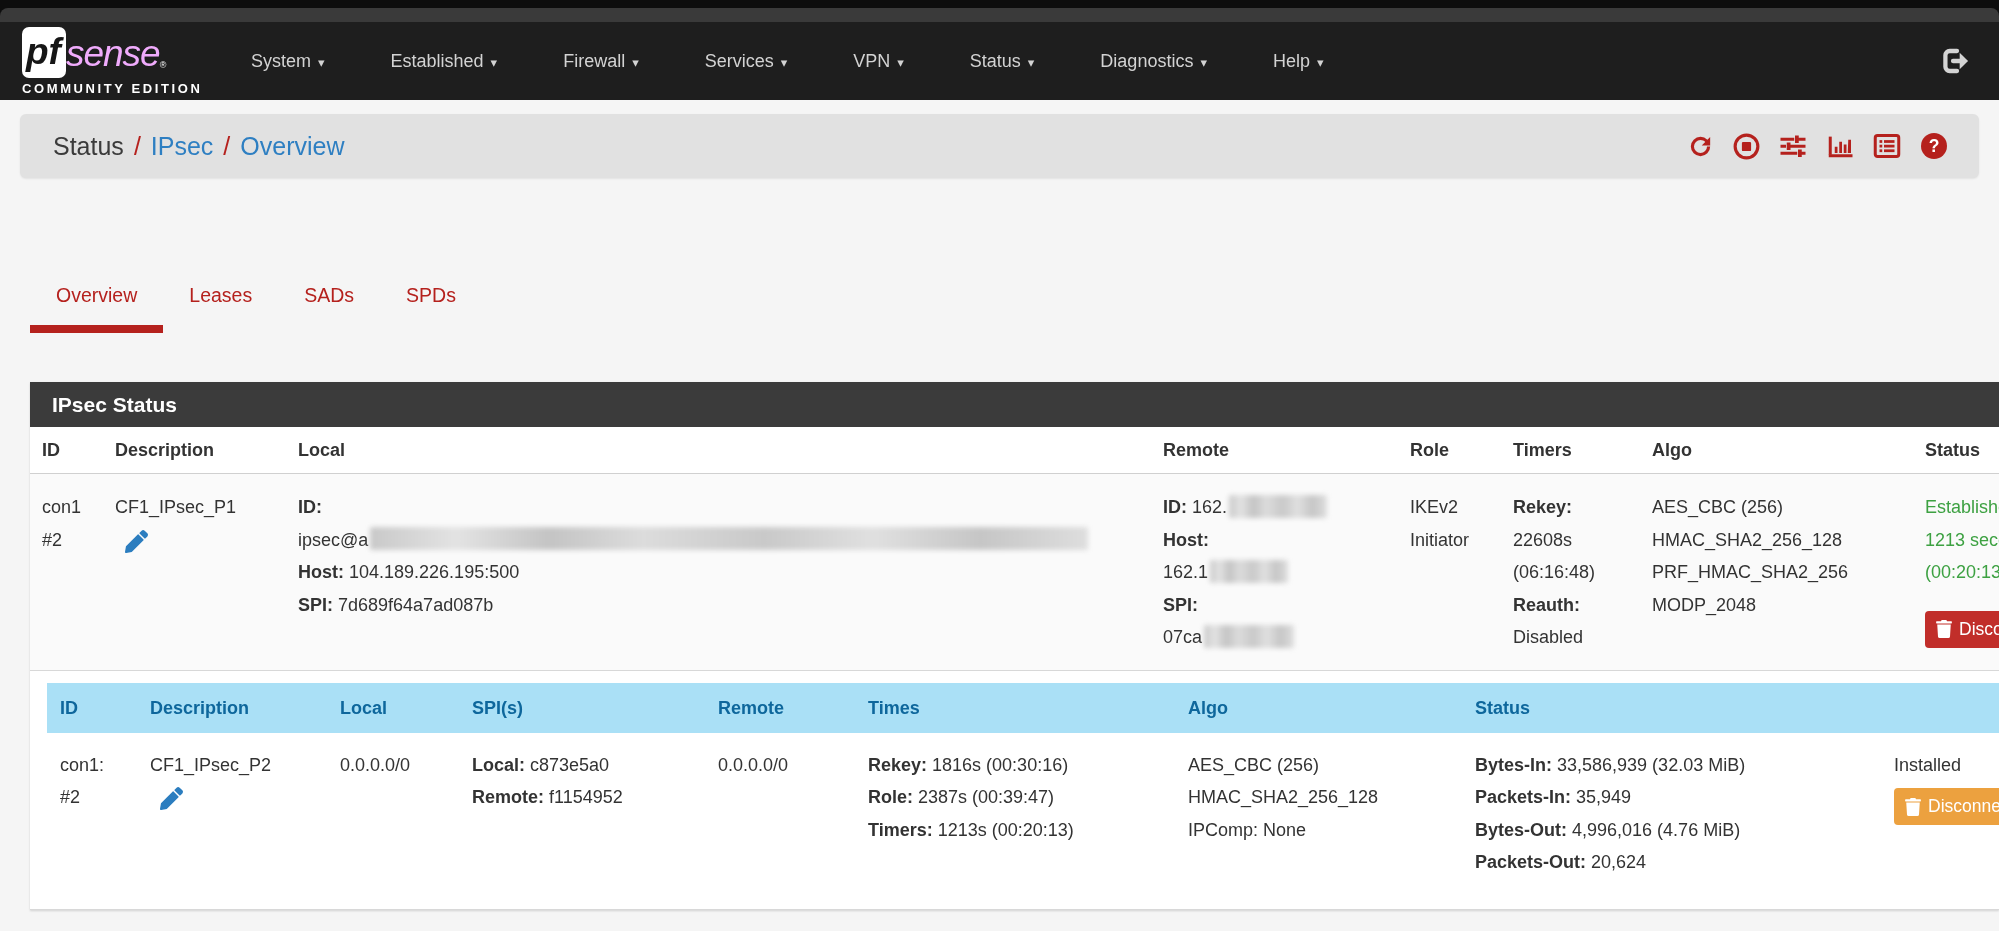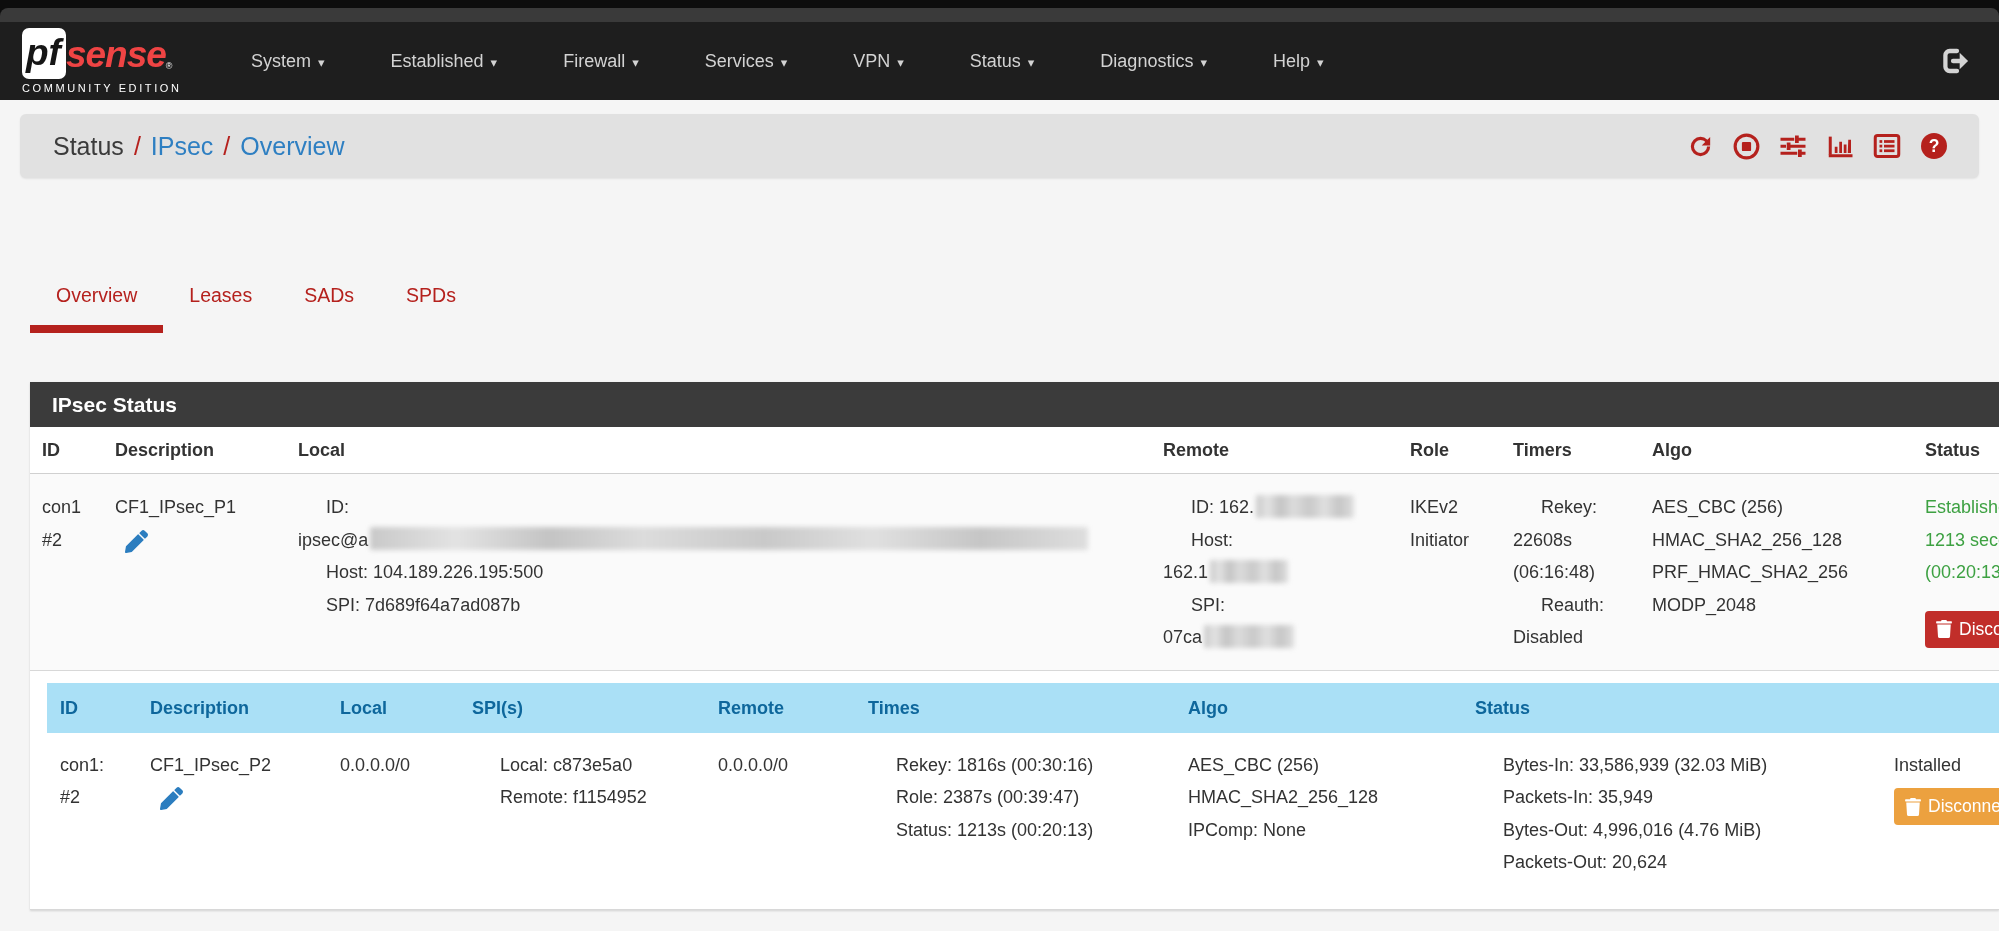--- a/index.html
+++ b/index.html
@@ -8,24 +8,24 @@
 
   
   .navbar { width:100%; background:#0d0d0d; }
   .strip1 { height:8px; background:#0d0d0d; }
   .strip2 { height:14px; background:#3a3a3a; border-radius:8px 8px 0 0; }
   .navbar-main { height:78px; background:#1e1e1e; display:flex; align-items:center; }
   .logo { margin-left:22px; min-width:215px; cursor:pointer; }
   .logo-row { display:flex; align-items:flex-end; }
   .pf-box { background:#fff; color:#161616; font-style:italic; font-weight:bold;
             font-size:37px; line-height:1; padding:6px 5px 8px 4px; border-radius:7px; }
-  .sense { color:#ef4444; font-style:italic; font-weight:bold; font-size:37px; line-height:1;
+  .sense { color:#f0abfc; font-style:italic; font-weight:normal; font-size:37px; line-height:1;
            padding-bottom:6px; letter-spacing:-1px; }
   .reg { color:#fff; font-size:9px; padding-bottom:8px; }
-  .edition { color:#fff; font-size:11px; font-weight:normal; letter-spacing:2.6px; margin-top:3px; }
+  .edition { color:#fff; font-size:13px; font-weight:bold; letter-spacing:2.6px; margin-top:3px; }
   .menu { display:flex; align-items:center; margin-left:14px; gap:66px; }
   .menu-item { color:#d3d3d3; font-size:18px; cursor:pointer; white-space:nowrap; }
   .caret { font-size:13px; margin-left:7px; color:#d3d3d3; }
   .signout { margin-left:auto; margin-right:28px; cursor:pointer; display:flex; }
 
   
   .crumbbar { margin:14px 20px 0 20px; height:64px; background:#e1e1e1; border-radius:6px;
               display:flex; align-items:center; box-shadow:0 1px 2px rgba(0,0,0,0.08); }
   .crumb { margin-left:33px; font-size:25px; display:flex; gap:10px; align-items:center; }
   .crumb .cur { color:#3b3b3b; }
@@ -44,21 +44,21 @@
            border-bottom:1px solid #d8d8d8; box-shadow:0 1px 2px rgba(0,0,0,0.15); }
   .panel-header { width:2120px; height:45px; background:#3b3b3b; color:#fff; font-weight:bold;
                   font-size:21px; line-height:45px; padding-left:22px; }
 
   .pgrid { display:grid; grid-template-columns:73px 183px 865px 247px 103px 139px 273px 237px;
            padding-left:12px; width:2120px; }
   .phead { border-bottom:1px solid #d0d0d0; }
   .phead > div { font-weight:bold; font-size:18px; padding:13px 0 12px 0; }
   .pdata { background:#fafafa; border-bottom:1px solid #d8d8d8; padding-top:17px; padding-bottom:16px; }
   .cell { font-size:18px; line-height:32.5px; padding-right:8px; }
-  .cell b { font-weight:normal;margin-left:28px; }
+  .cell b { font-weight:bold; }
 
   .childwrap { margin:12px 0 0 17px; width:2103px; }
   .cgrid { display:grid; grid-template-columns:90px 190px 132px 246px 150px 320px 287px 419px 269px;
            padding-left:13px; width:2103px; }
   .chead { background:#aae0f6; }
   .chead > div { color:#0e679c; font-weight:bold; font-size:18px; padding:15px 0 14px 0; }
   .cdata { padding-top:16px; padding-bottom:30px; background:#fff; }
 
   .pencil { margin:6px 0 0 10px; }
   .blur { display:inline-block; vertical-align:middle; height:23px; border-radius:2px;
@@ -256,21 +256,21 @@
       </div>
       <div class="cell">0.0.0.0/0</div>
       <div class="cell">
         <div><b>Local:</b> <span>c873e5a0</span></div>
         <div><b>Remote:</b> <span>f1154952</span></div>
       </div>
       <div class="cell">0.0.0.0/0</div>
       <div class="cell">
         <div><b>Rekey:</b> <span>1816s (00:30:16)</span></div>
         <div><b>Role:</b> <span>2387s (00:39:47)</span></div>
-        <div><b>Status:</b> <span>1213s (00:20:13)</span></div>
+        <div><b>Timers:</b> <span>1213s (00:20:13)</span></div>
       </div>
       <div class="cell">
         <div>AES_CBC (256)</div>
         <div>HMAC_SHA2_256_128</div>
         <div>IPComp: None</div>
       </div>
       <div class="cell">
         <div><b>Bytes-In:</b> <span>33,586,939 (32.03 MiB)</span></div>
         <div><b>Packets-In:</b> <span>35,949</span></div>
         <div><b>Bytes-Out:</b> <span>4,996,016 (4.76 MiB)</span></div>

